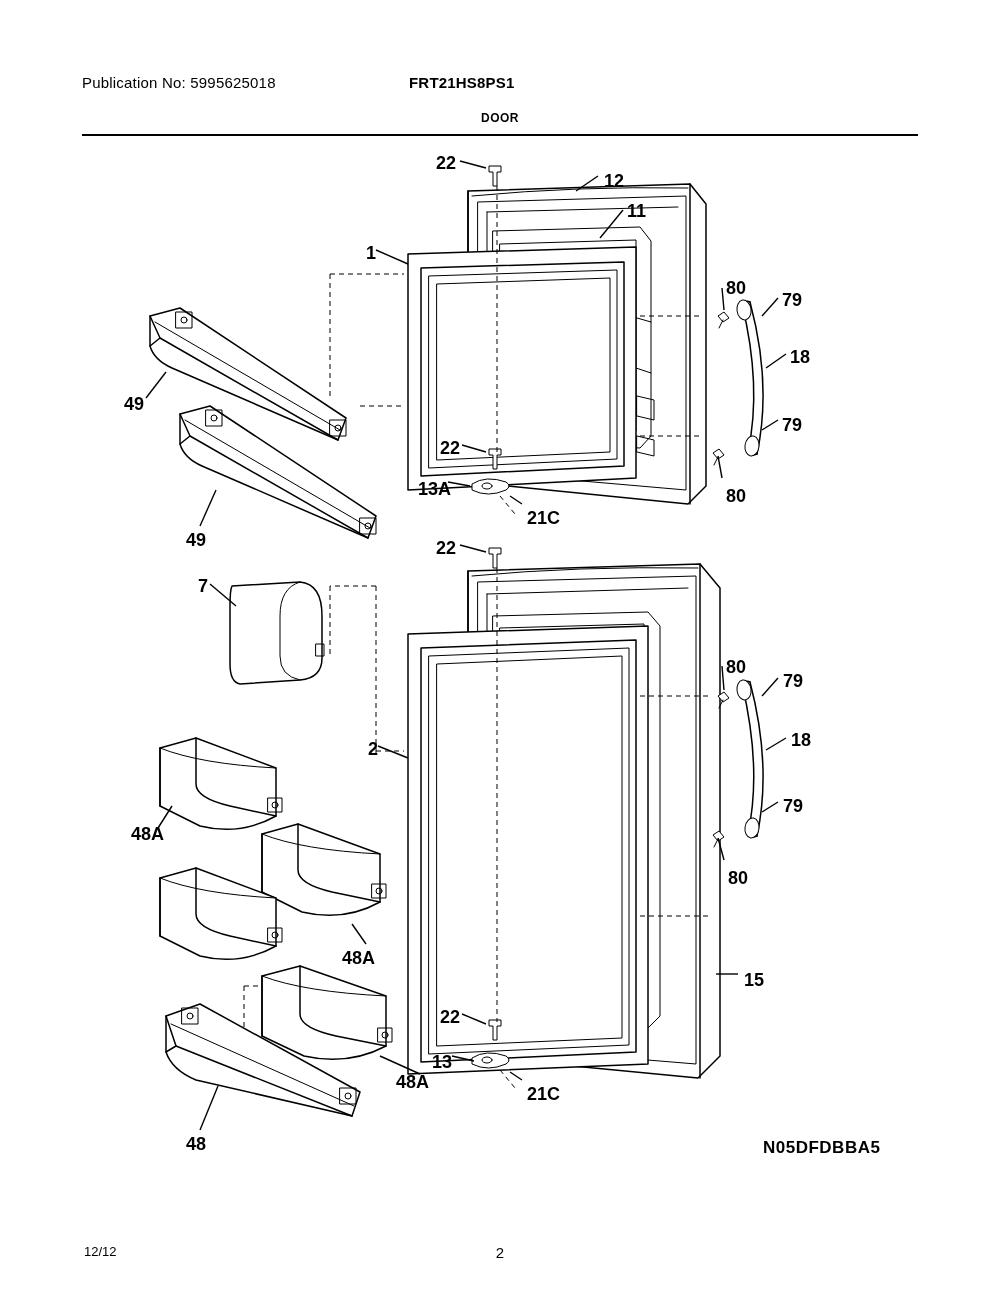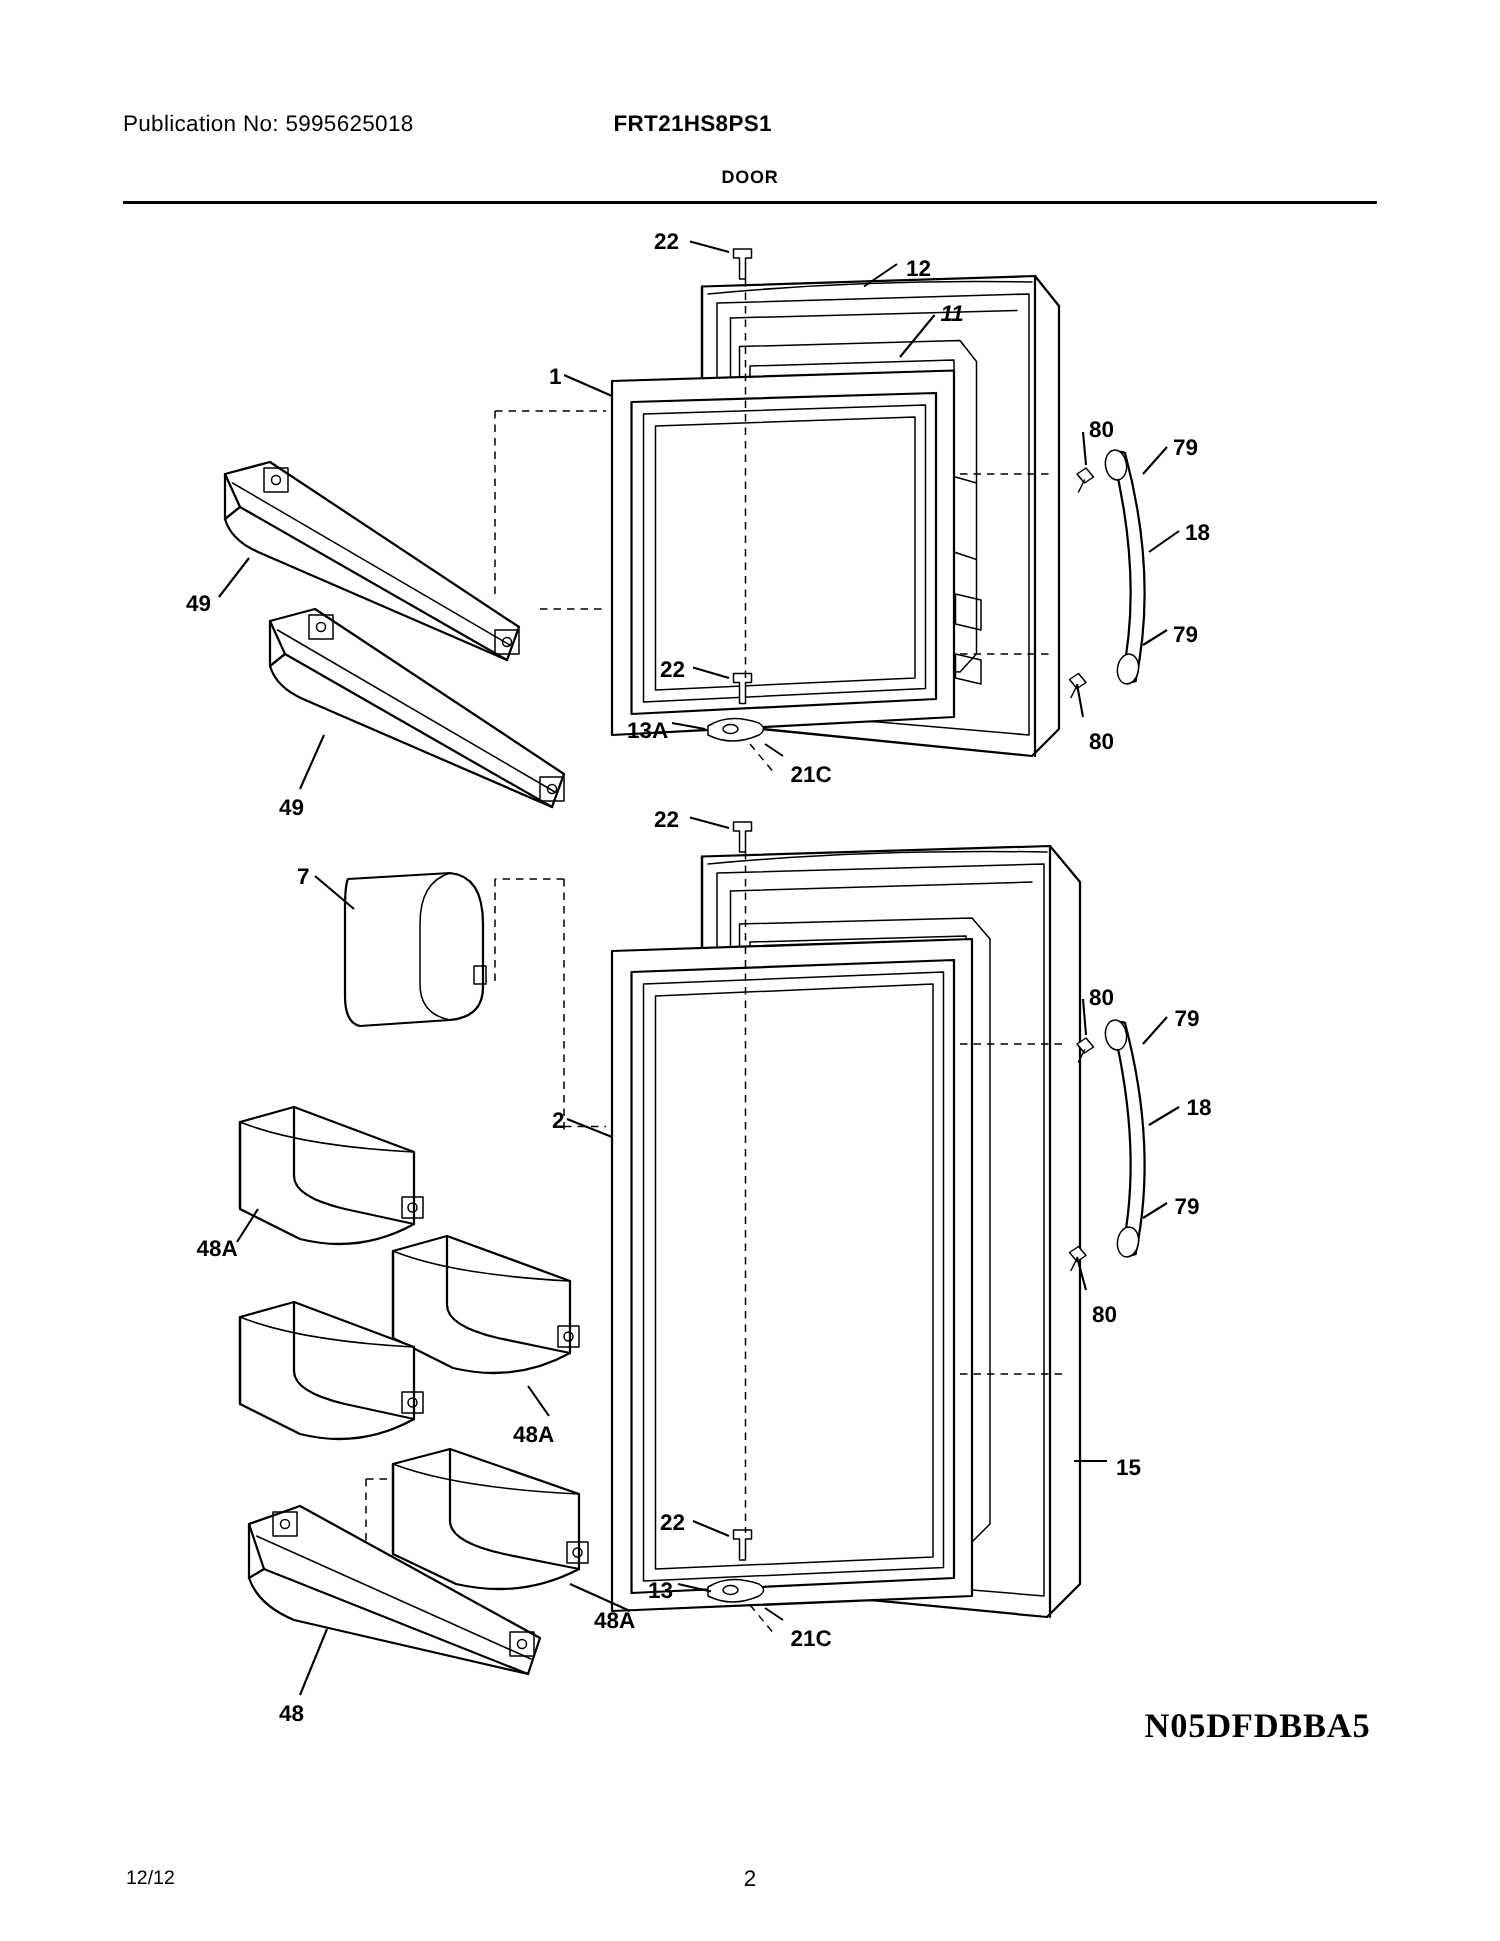--- a/index.html
+++ b/index.html
@@ -6,23 +6,23 @@
   body{width:1000px;height:1294px;position:relative;font-family:"Liberation Sans",sans-serif;color:#000;}
   .page{position:absolute;left:0;top:16px;width:1000px;height:1294px;}
 
   .hdr-left{position:absolute;left:82px;top:58px;font-size:15px;letter-spacing:.2px;}
   .hdr-model{position:absolute;left:409px;top:58px;font-size:15px;letter-spacing:.2px;font-weight:bold;}
   .title{position:absolute;left:0;top:95px;width:1000px;text-align:center;font-size:12px;font-weight:bold;letter-spacing:.5px;}
   .rule{position:absolute;left:82px;top:118px;width:836px;height:2px;background:#000;}
 
   .footer-left{position:absolute;left:84px;top:1228px;font-size:13px;}
   .footer-center{position:absolute;left:0;top:1228px;width:1000px;text-align:center;font-size:15px;}
-  .code{position:absolute;left:763px;top:1122px;font-size:23px;font-weight:bold;letter-spacing:.5px;font-family:Liberation Serif, serif;}
-
-  .lbl{position:absolute;font-size:15px;font-weight:bold;}
+  .code{position:absolute;left:763px;top:1122px;font-size:17px;font-weight:bold;letter-spacing:.5px;}
+
+  .lbl{position:absolute;font-size:18px;font-weight:bold;}
 
   svg.art{position:absolute;left:0;top:0;width:1000px;height:1294px;}
   .st{fill:none;stroke:#000;stroke-width:1.5;stroke-linejoin:round;stroke-linecap:round;}
   .st-thin{fill:none;stroke:#000;stroke-width:1;stroke-linejoin:round;stroke-linecap:round;}
   .dash{fill:none;stroke:#000;stroke-width:1;stroke-dasharray:5 4;}
   .lead{fill:none;stroke:#000;stroke-width:1.4;}
   .wht{fill:#ffffff;stroke:#000;stroke-width:1.5;stroke-linejoin:round;}
   .wht-thin{fill:#ffffff;stroke:#000;stroke-width:1;stroke-linejoin:round;}
 </style>
 </head>
@@ -236,21 +236,21 @@
     <path class="lead" d="M738 958 L716 958"></path>
     <path class="lead" d="M462 998 L486 1008"></path>
     <path class="lead" d="M452 1040 L474 1045"></path>
     <path class="lead" d="M420 1058 L380 1040"></path>
     <path class="lead" d="M522 1064 L510 1056"></path>
     <path class="lead" d="M200 1114 L218 1070"></path>
   </svg>
 
   <div class="lbl" style="left:436px;top:137px;">22</div>
   <div class="lbl" style="left:604px;top:155px;">12</div>
-  <div class="lbl" style="left:627px;top:185px;font-style:italic;">11</div>
+  <div class="lbl" style="left:627px;top:185px;">11</div>
   <div class="lbl" style="left:366px;top:227px;">1</div>
   <div class="lbl" style="left:726px;top:262px;">80</div>
   <div class="lbl" style="left:782px;top:274px;">79</div>
   <div class="lbl" style="left:790px;top:331px;">18</div>
   <div class="lbl" style="left:124px;top:378px;">49</div>
   <div class="lbl" style="left:782px;top:399px;">79</div>
   <div class="lbl" style="left:440px;top:422px;">22</div>
   <div class="lbl" style="left:726px;top:470px;">80</div>
   <div class="lbl" style="left:418px;top:463px;">13A</div>
   <div class="lbl" style="left:527px;top:492px;">21C</div>

